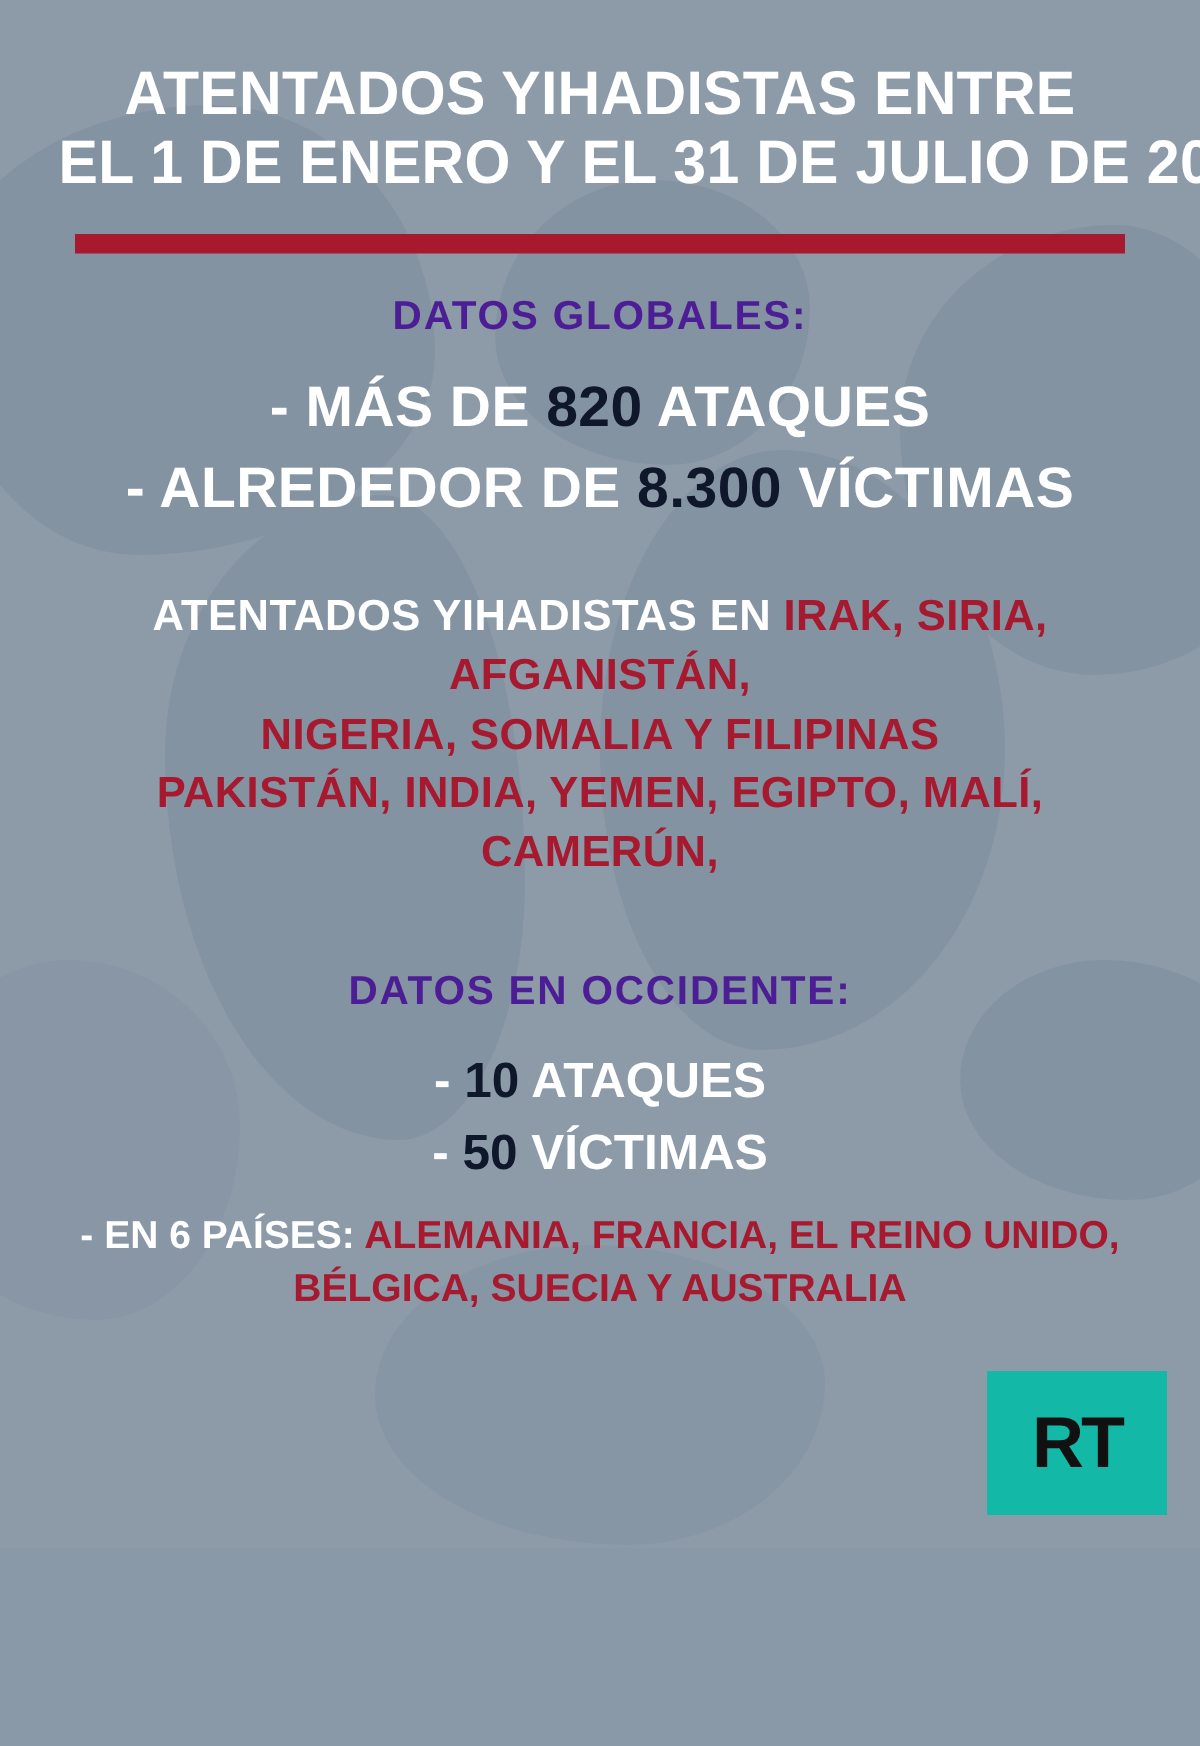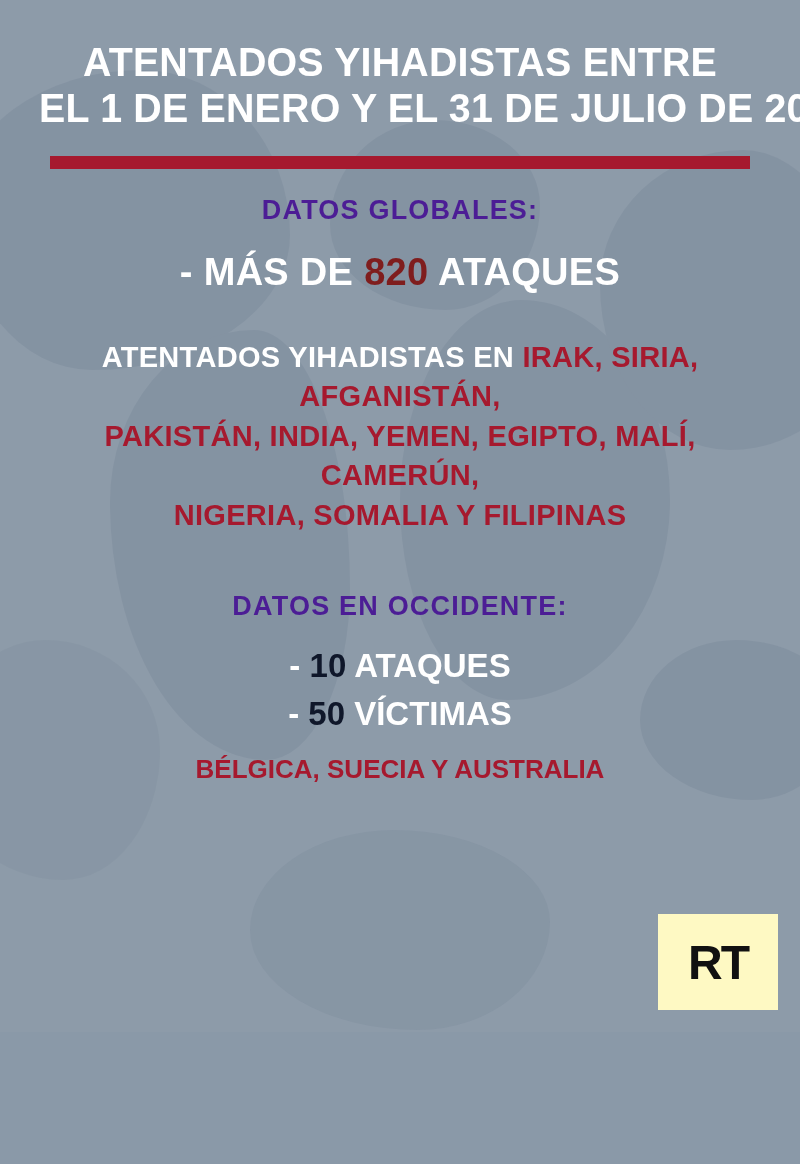--- a/index.html
+++ b/index.html
@@ -74,21 +74,21 @@
   }
 
   .big-line {
     color: #ffffff;
     font-size: 38px;
     font-weight: bold;
     line-height: 1.42;
     text-transform: uppercase;
     letter-spacing: 0.3px;
   }
-  .big-line .num { color: #7f1d1d; }
+  .big-line .num { color: #0f172a; }
 
   .para {
     color: #ffffff;
     font-size: 29px;
     font-weight: bold;
     line-height: 1.36;
     text-transform: uppercase;
     letter-spacing: 0.3px;
     margin-top: 38px;
   }
@@ -114,21 +114,21 @@
     margin-top: 14px;
   }
   .countries-line .red { color: #a6192e; }
 
   .logo {
     position: absolute;
     right: 22px;
     bottom: 22px;
     width: 120px;
     height: 96px;
-    background: #fef9c3;
+    background: #14b8a6;
     display: flex;
     align-items: center;
     justify-content: center;
   }
   .logo-text {
     color: #111111;
     font-size: 48px;
     font-weight: bold;
     letter-spacing: -2px;
     font-family: "Liberation Sans", sans-serif;
@@ -157,41 +157,47 @@
       <span class="line">EL 1 DE ENERO Y EL 31 DE JULIO DE 2017</span>
     </h1>
 
     <div class="rule"></div>
 
     <div class="section-head">DATOS GLOBALES:</div>
 
     <div class="big-line">
       <span>- MÁS DE </span><span class="num">820</span><span> ATAQUES</span>
     </div>
+    <div class="big-line">
+      <span>- ALREDEDOR DE </span><span class="num">8.300</span><span> VÍCTIMAS</span>
+    </div>
 
     <div class="para">
       <div>
         <span>ATENTADOS YIHADISTAS EN </span><span class="red">IRAK, SIRIA, AFGANISTÁN,</span>
       </div>
+      <div class="red">NIGERIA, SOMALIA Y FILIPINAS</div>
       <div class="red">PAKISTÁN, INDIA, YEMEN, EGIPTO, MALÍ, CAMERÚN,</div>
-      <div class="red">NIGERIA, SOMALIA Y FILIPINAS</div>
     </div>
 
     <div class="spacer-lg"></div>
 
     <div class="section-head">DATOS EN OCCIDENTE:</div>
 
     <div class="mid-line">
       <span>- </span><span class="num">10</span><span> ATAQUES</span>
     </div>
     <div class="mid-line">
       <span>- </span><span class="num">50</span><span> VÍCTIMAS</span>
     </div>
 
     <div class="countries-line">
+      <div>
+        <span>- EN 6 PAÍSES: </span><span class="red">ALEMANIA, FRANCIA, EL REINO UNIDO,</span>
+      </div>
       <div class="red">BÉLGICA, SUECIA Y AUSTRALIA</div>
     </div>
 
   </div>
 
   <div class="logo">
     <span class="logo-text">RT</span>
   </div>
 
 </div>

